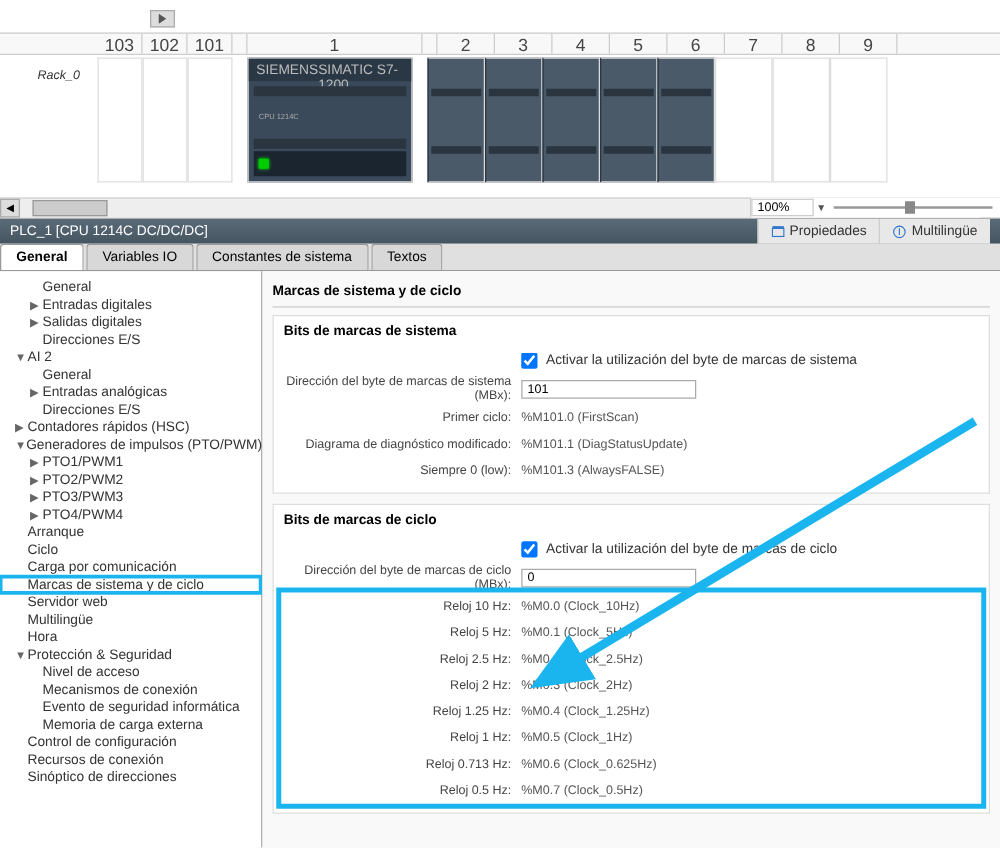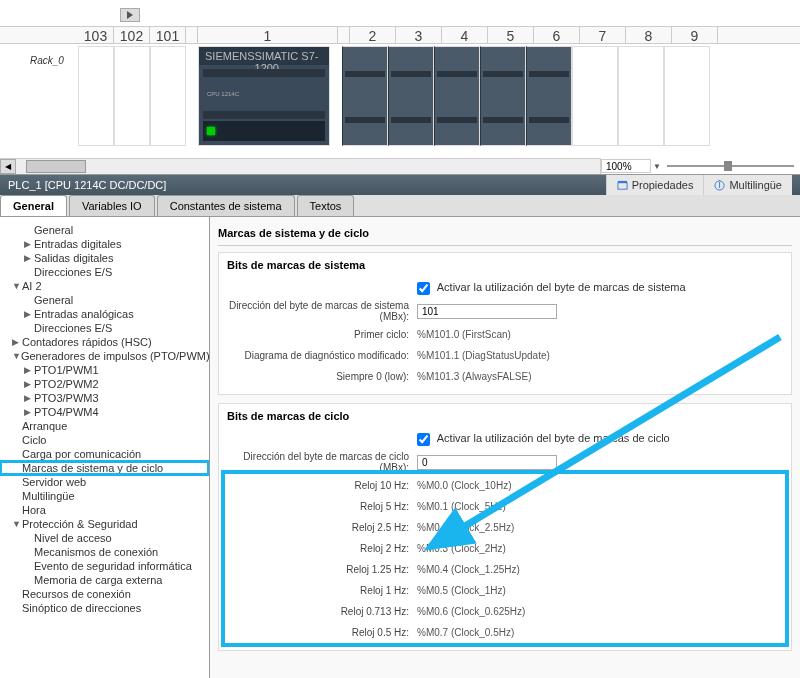--- a/index.html
+++ b/index.html
@@ -280,20 +280,24 @@
       <div class="tree-item l2">
         <span class="tree-caret"></span>
         <span>Evento de seguridad informática</span>
       </div>
       <div class="tree-item l2">
         <span class="tree-caret"></span>
         <span>Memoria de carga externa</span>
       </div>
       <div class="tree-item l1">
         <span class="tree-caret"></span>
+        <span>Control de configuración</span>
+      </div>
+      <div class="tree-item l1">
+        <span class="tree-caret"></span>
         <span>Recursos de conexión</span>
       </div>
       <div class="tree-item l1">
         <span class="tree-caret"></span>
         <span>Sinóptico de direcciones</span>
       </div>
     </div>
 
   <div class="props-panel">
     <div class="section-title">Marcas de sistema y de ciclo</div>

